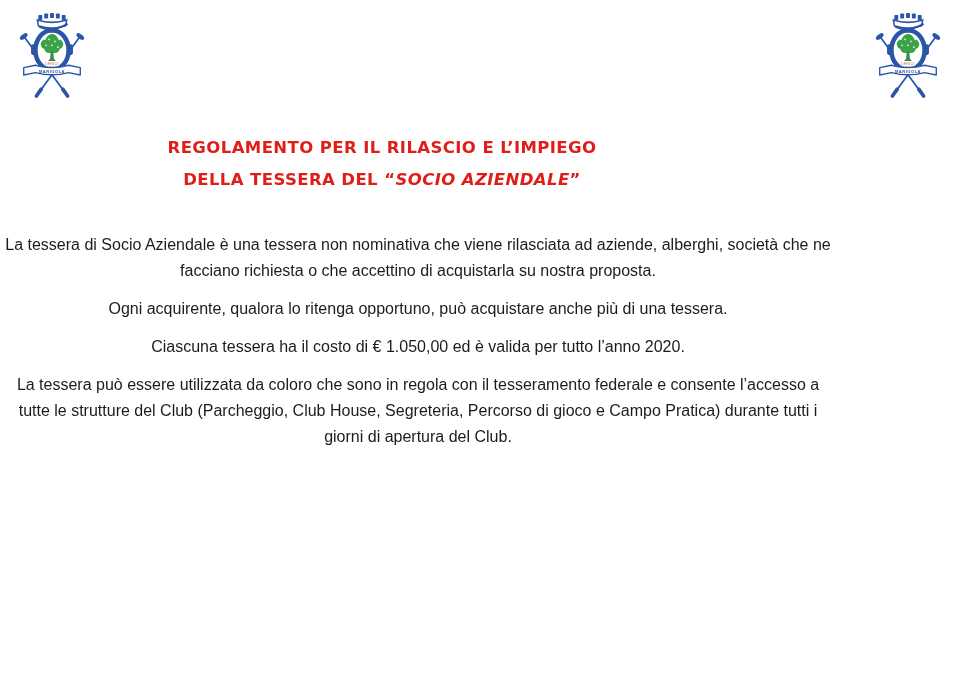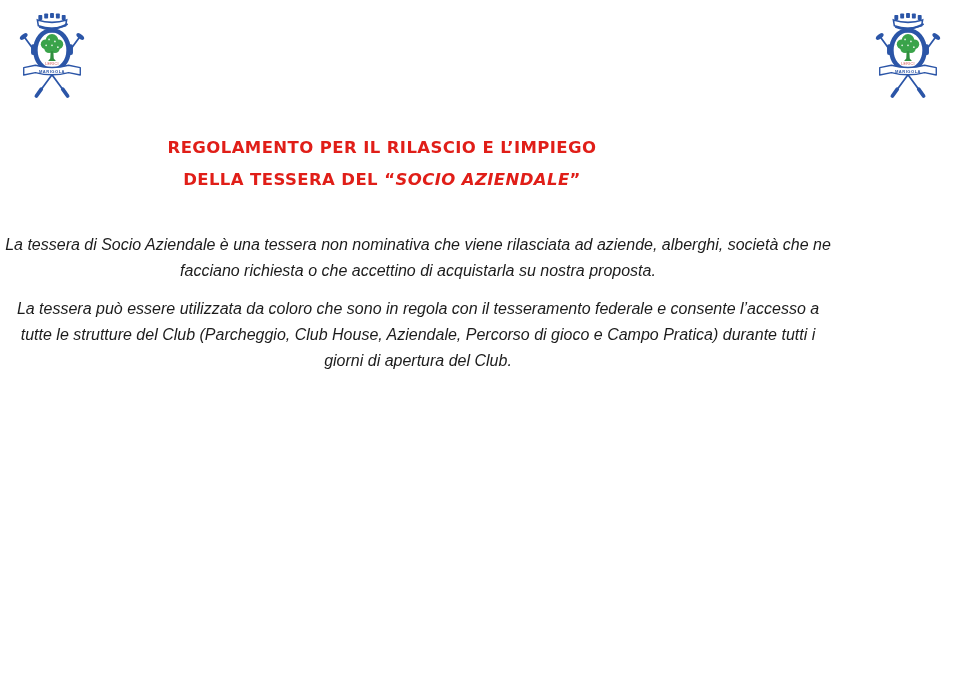--- a/index.html
+++ b/index.html
@@ -38,21 +38,21 @@
     line-height: 20px;
   }
   .title-line2 { margin-top: 12px; }
   .title-line2 em { font-style: italic; }
   .paragraphs {
     margin: 42px auto 0;
     width: 836px;
     font-size: 16px;
     line-height: 26px;
   }
-  .paragraphs p { margin: 12px 0 8px 0; font-style: italic; }
+  .paragraphs p { margin: 12px 0 8px 0; }
 </style>
 </head>
 <body>
 
 <div class="page">
 
   <div class="logo logo-left">
     <svg viewBox="0 0 80 92" width="78" height="92">
 
       <g stroke="#2b55a7" stroke-width="1.8" stroke-linecap="round">
@@ -144,17 +144,19 @@
       <text x="40" y="63.2" font-size="4.2" fill="#2b55a7" text-anchor="middle" font-weight="bold" letter-spacing="0.5">MARIGOLA</text>
     </svg>
   </div>
 
   <div class="content">
     <h1 class="title-line">REGOLAMENTO PER IL RILASCIO E L’IMPIEGO</h1>
     <h2 class="title-line title-line2"><span>DELLA TESSERA DEL “</span><em>SOCIO AZIENDALE</em><span>”</span></h2>
 
     <div class="paragraphs">
       <p>La tessera di Socio Aziendale è una tessera non nominativa che viene rilasciata ad aziende, alberghi, società che ne facciano richiesta o che accettino di acquistarla su nostra proposta.</p>
-      <p>La tessera può essere utilizzata da coloro che sono in regola con il tesseramento federale e consente l’accesso a tutte le strutture del Club (Parcheggio, Club House, Aziendale, Percorso di gioco e Campo Pratica) durante tutti i giorni di apertura del Club.</p>
+      <p>Ogni acquirente, qualora lo ritenga opportuno, può acquistare anche più di una tessera.</p>
+      <p>Ciascuna tessera ha il costo di € 1.050,00 ed è valida per tutto l’anno 2020.</p>
+      <p>La tessera può essere utilizzata da coloro che sono in regola con il tesseramento federale e consente l’accesso a tutte le strutture del Club (Parcheggio, Club House, Segreteria, Percorso di gioco e Campo Pratica) durante tutti i giorni di apertura del Club.</p>
     </div>
   </div>
 
 </div>
 
 </body></html>

